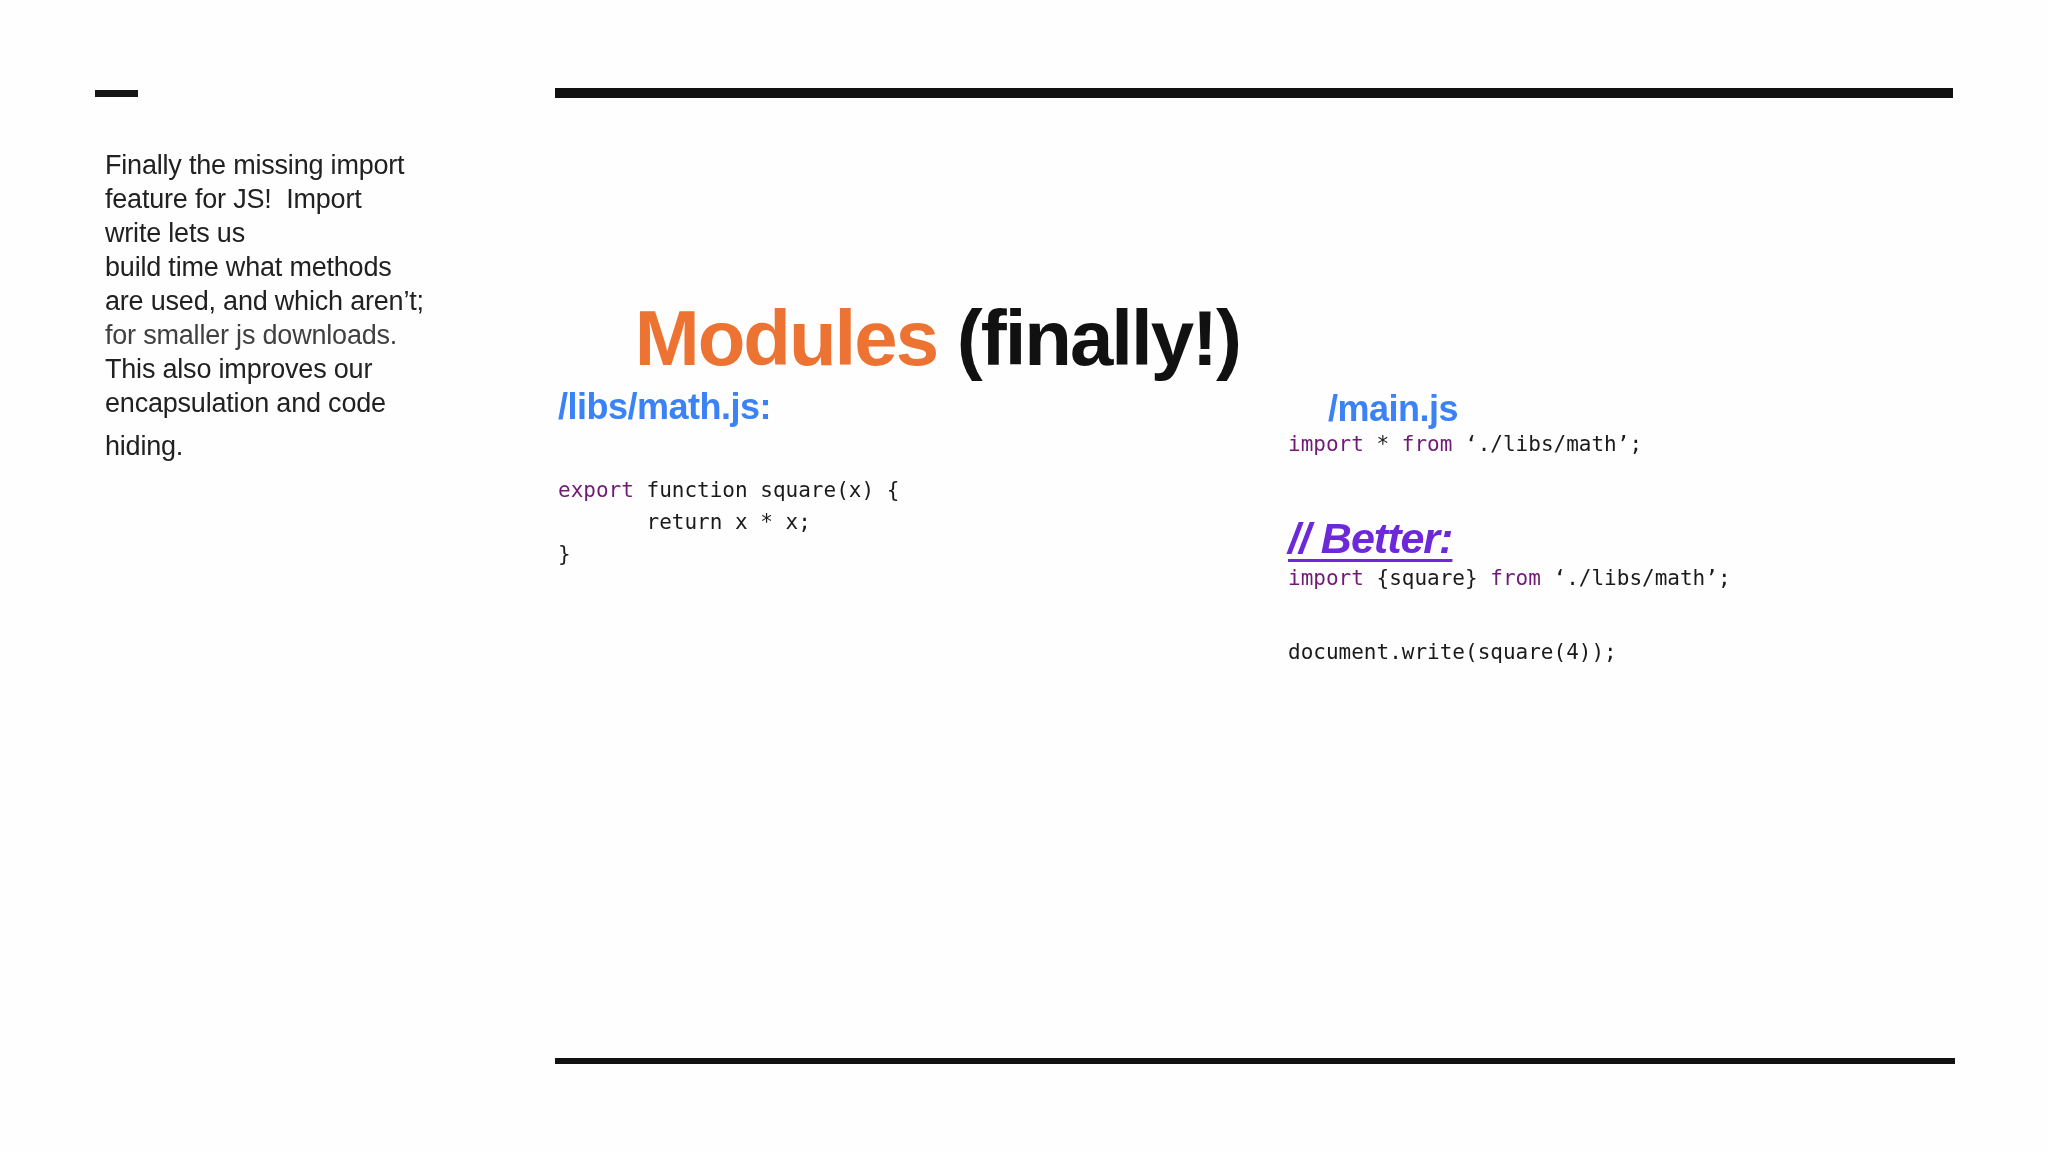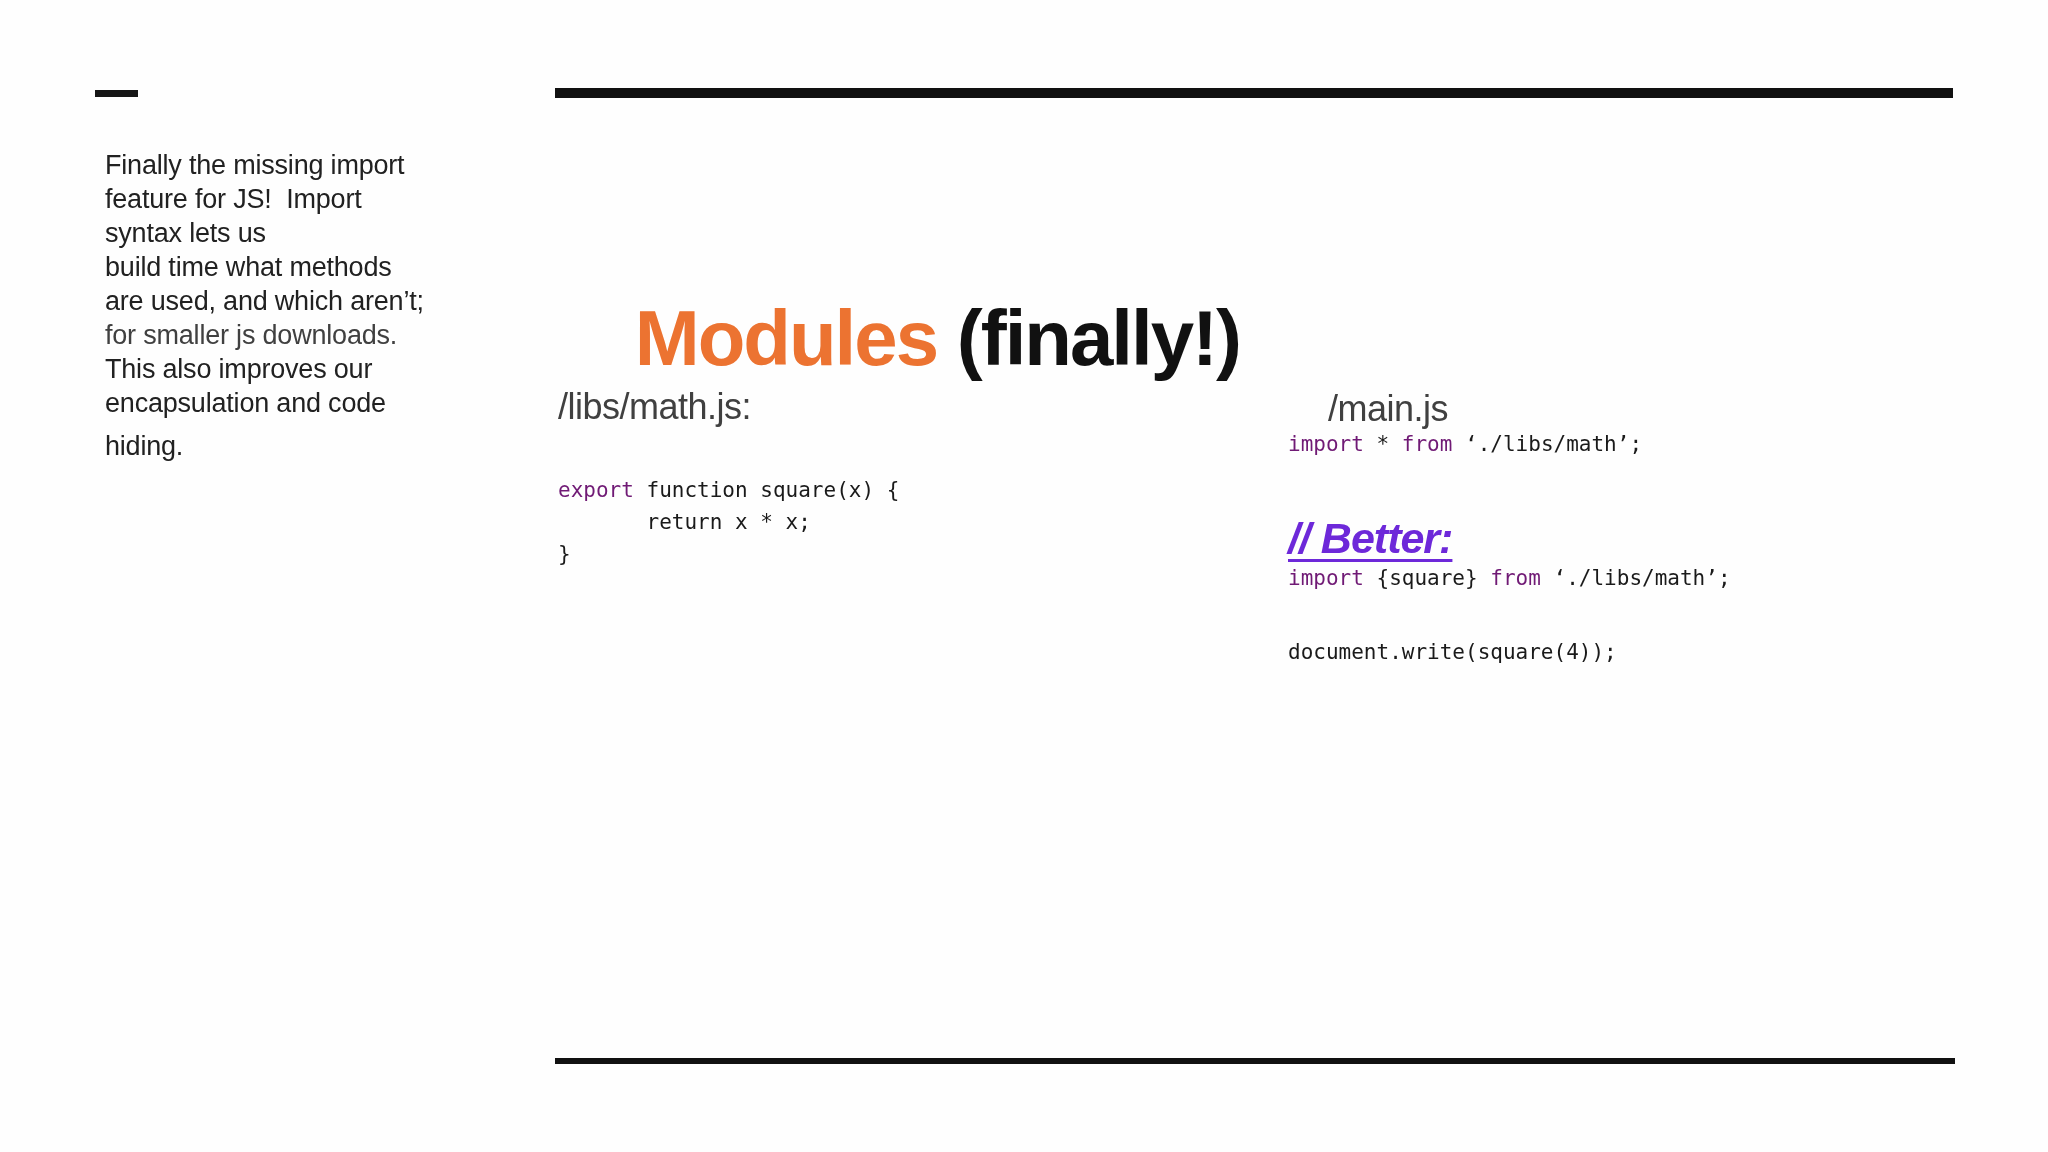--- a/index.html
+++ b/index.html
@@ -63,23 +63,23 @@
     line-height: 1.15;
     white-space: pre;
     color: #111111;
   }
   .page-title .title-highlight { color: #ec7331; }
 
   
   .file-heading {
     position: absolute;
     font-size: 36px;
-    font-weight: 400;
+    font-weight: 700;
     letter-spacing: -0.5px;
-    color: #404040;
+    color: #3b82f6;
   }
   .heading-libs { left: 558px; top: 386px; }
   .heading-main { left: 1328px; top: 388px; }
 
   
   .better-label {
     position: absolute;
     left: 1288px; top: 514px;
     font-size: 43px;
     font-style: italic;
@@ -110,21 +110,21 @@
 </head>
 <body>
 
 <div class="slide">
 
   <div class="accent-dash"></div>
 
   <div class="sidebar-note">
       <div class="note-line">Finally the missing import</div>
       <div class="note-line">feature for JS!  Import</div>
-      <div class="note-line">syntax lets us</div>
+      <div class="note-line">write lets us</div>
       <div class="note-line">build time what methods</div>
       <div class="note-line">are used, and which aren’t;</div>
       <div class="note-line hl">for smaller js downloads.</div>
       <div class="note-line">This also improves our</div>
       <div class="note-line">encapsulation and code</div>
       <div class="note-line gap">hiding.</div>
     </div>
 
   <div class="top-rule"></div>
 

